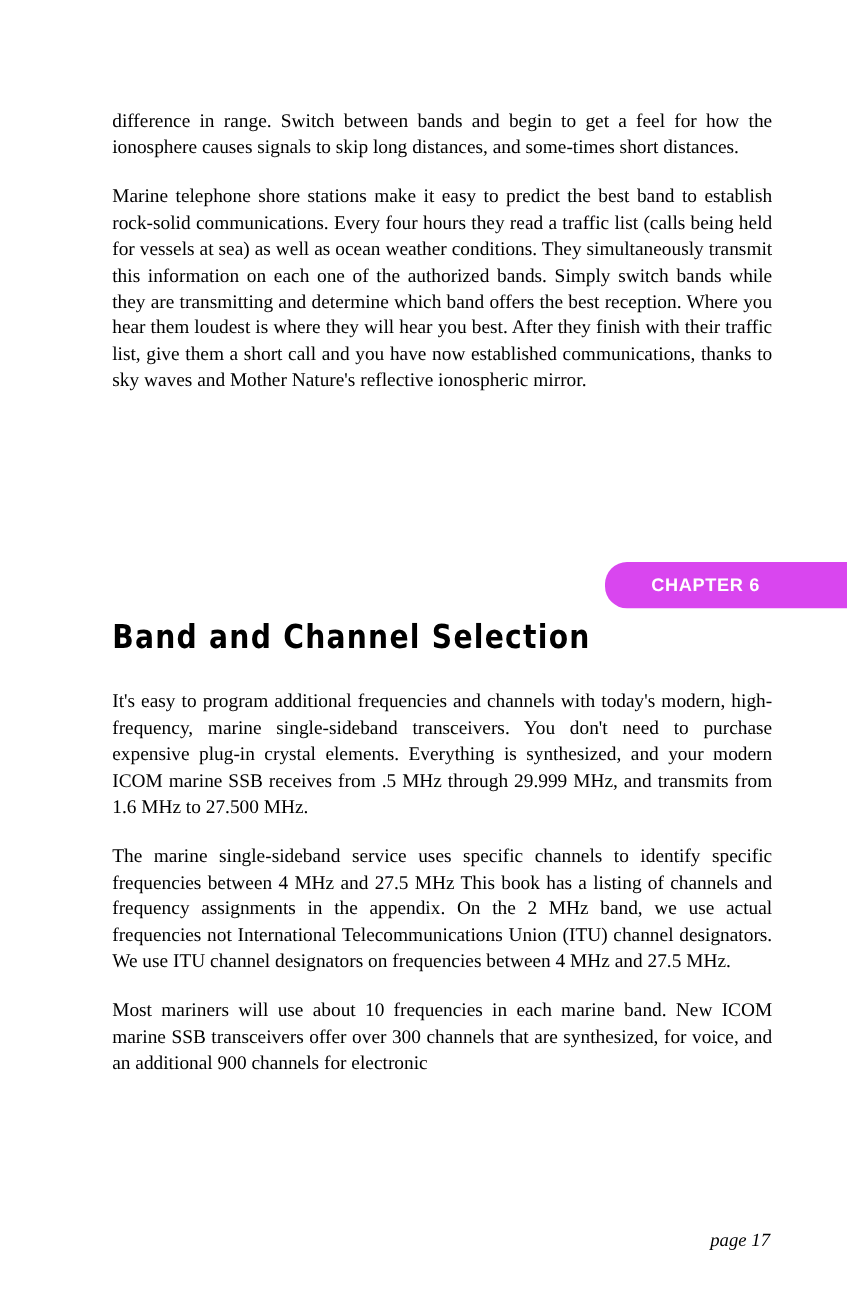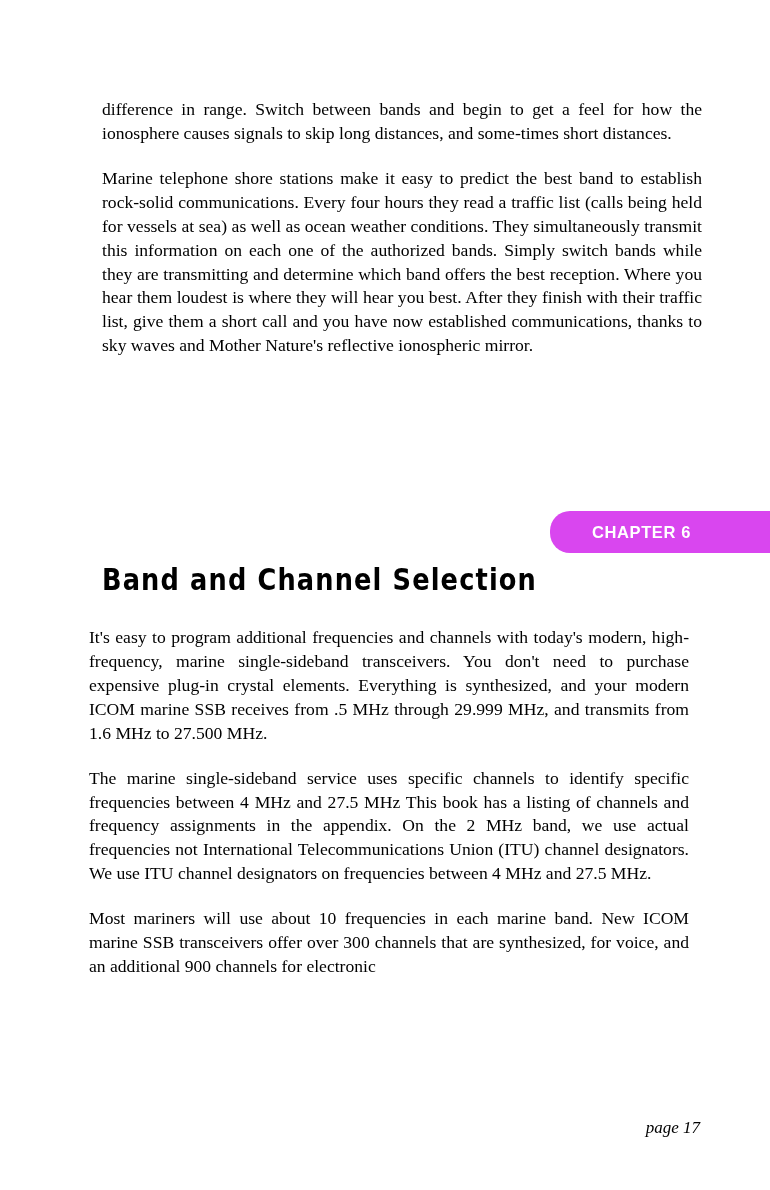--- a/index.html
+++ b/index.html
@@ -74,21 +74,21 @@
     font-weight: bold;
     font-size: 30px;
     letter-spacing: 1.2px;
     color: #000000;
     font-stretch: condensed;
     transform: scaleX(0.95);
     transform-origin: left center;
   }
   .after-title {
     position: absolute;
-    left: 89px;
+    left: 102px;
     top: 626px;
     width: 600px;
   }
   .page-number {
     position: absolute;
     right: 70px;
     bottom: 52px;
     font-family: "Liberation Serif", serif;
     font-style: italic;
     font-size: 17px;

